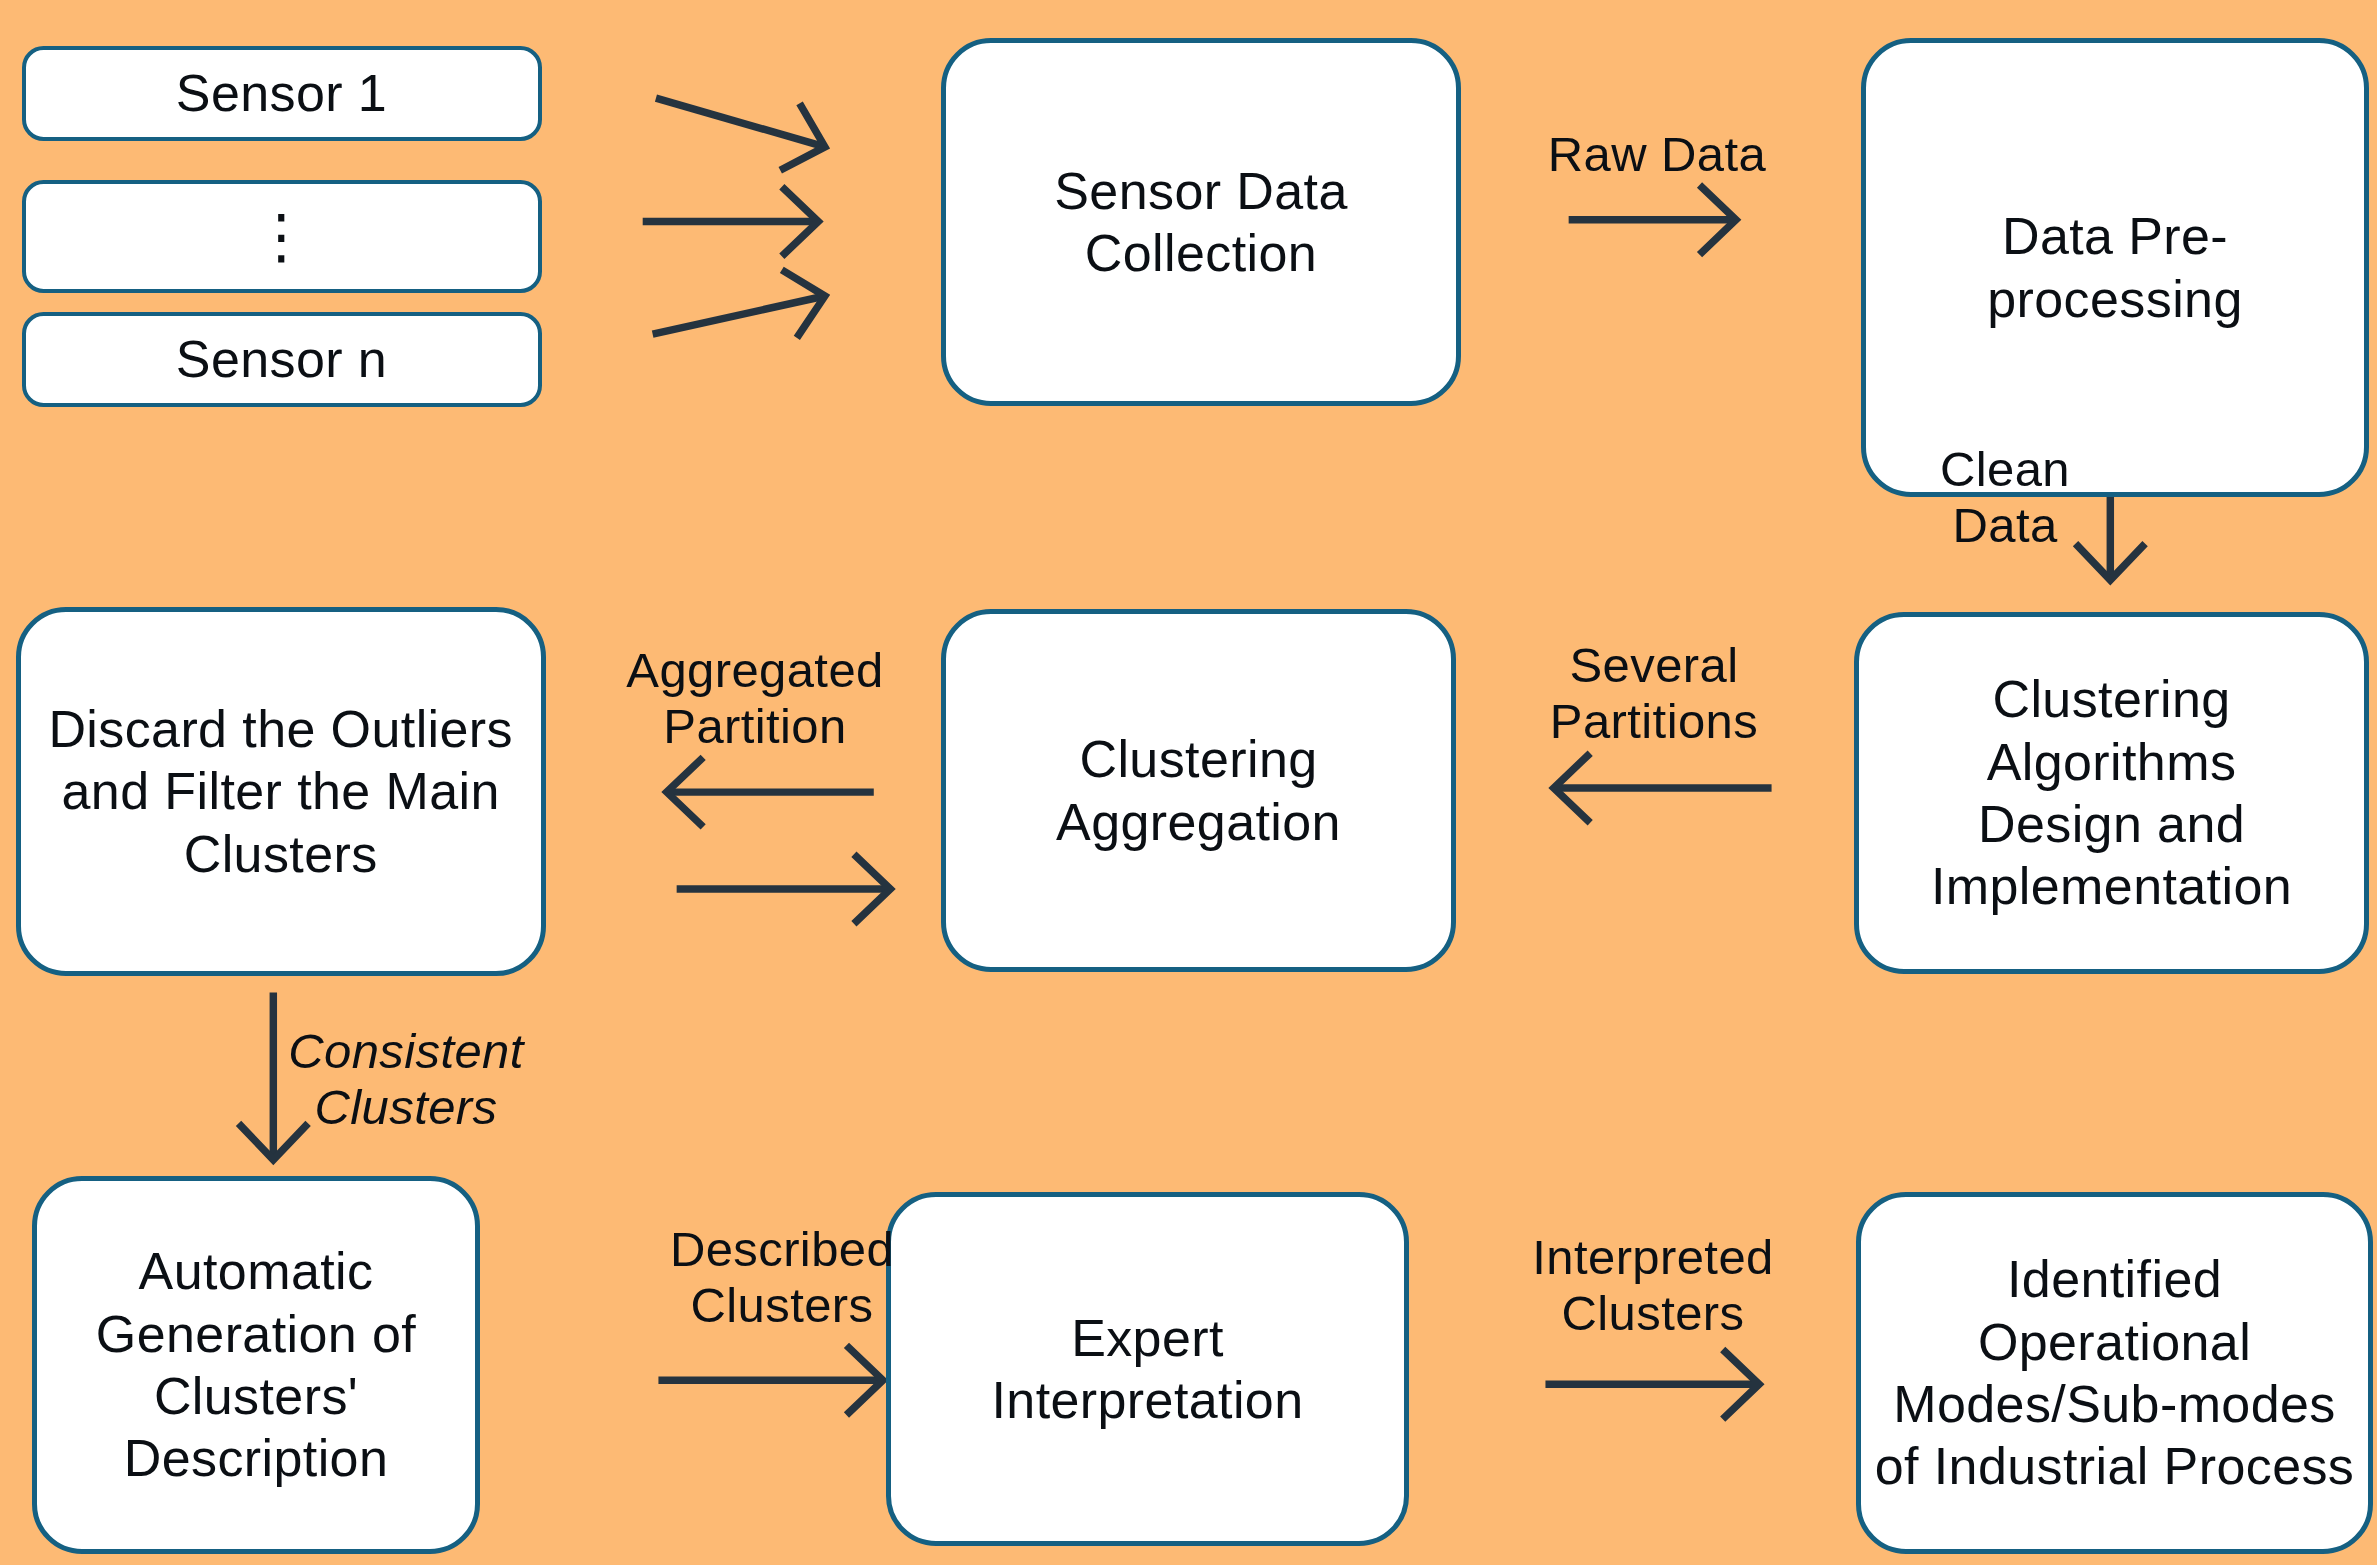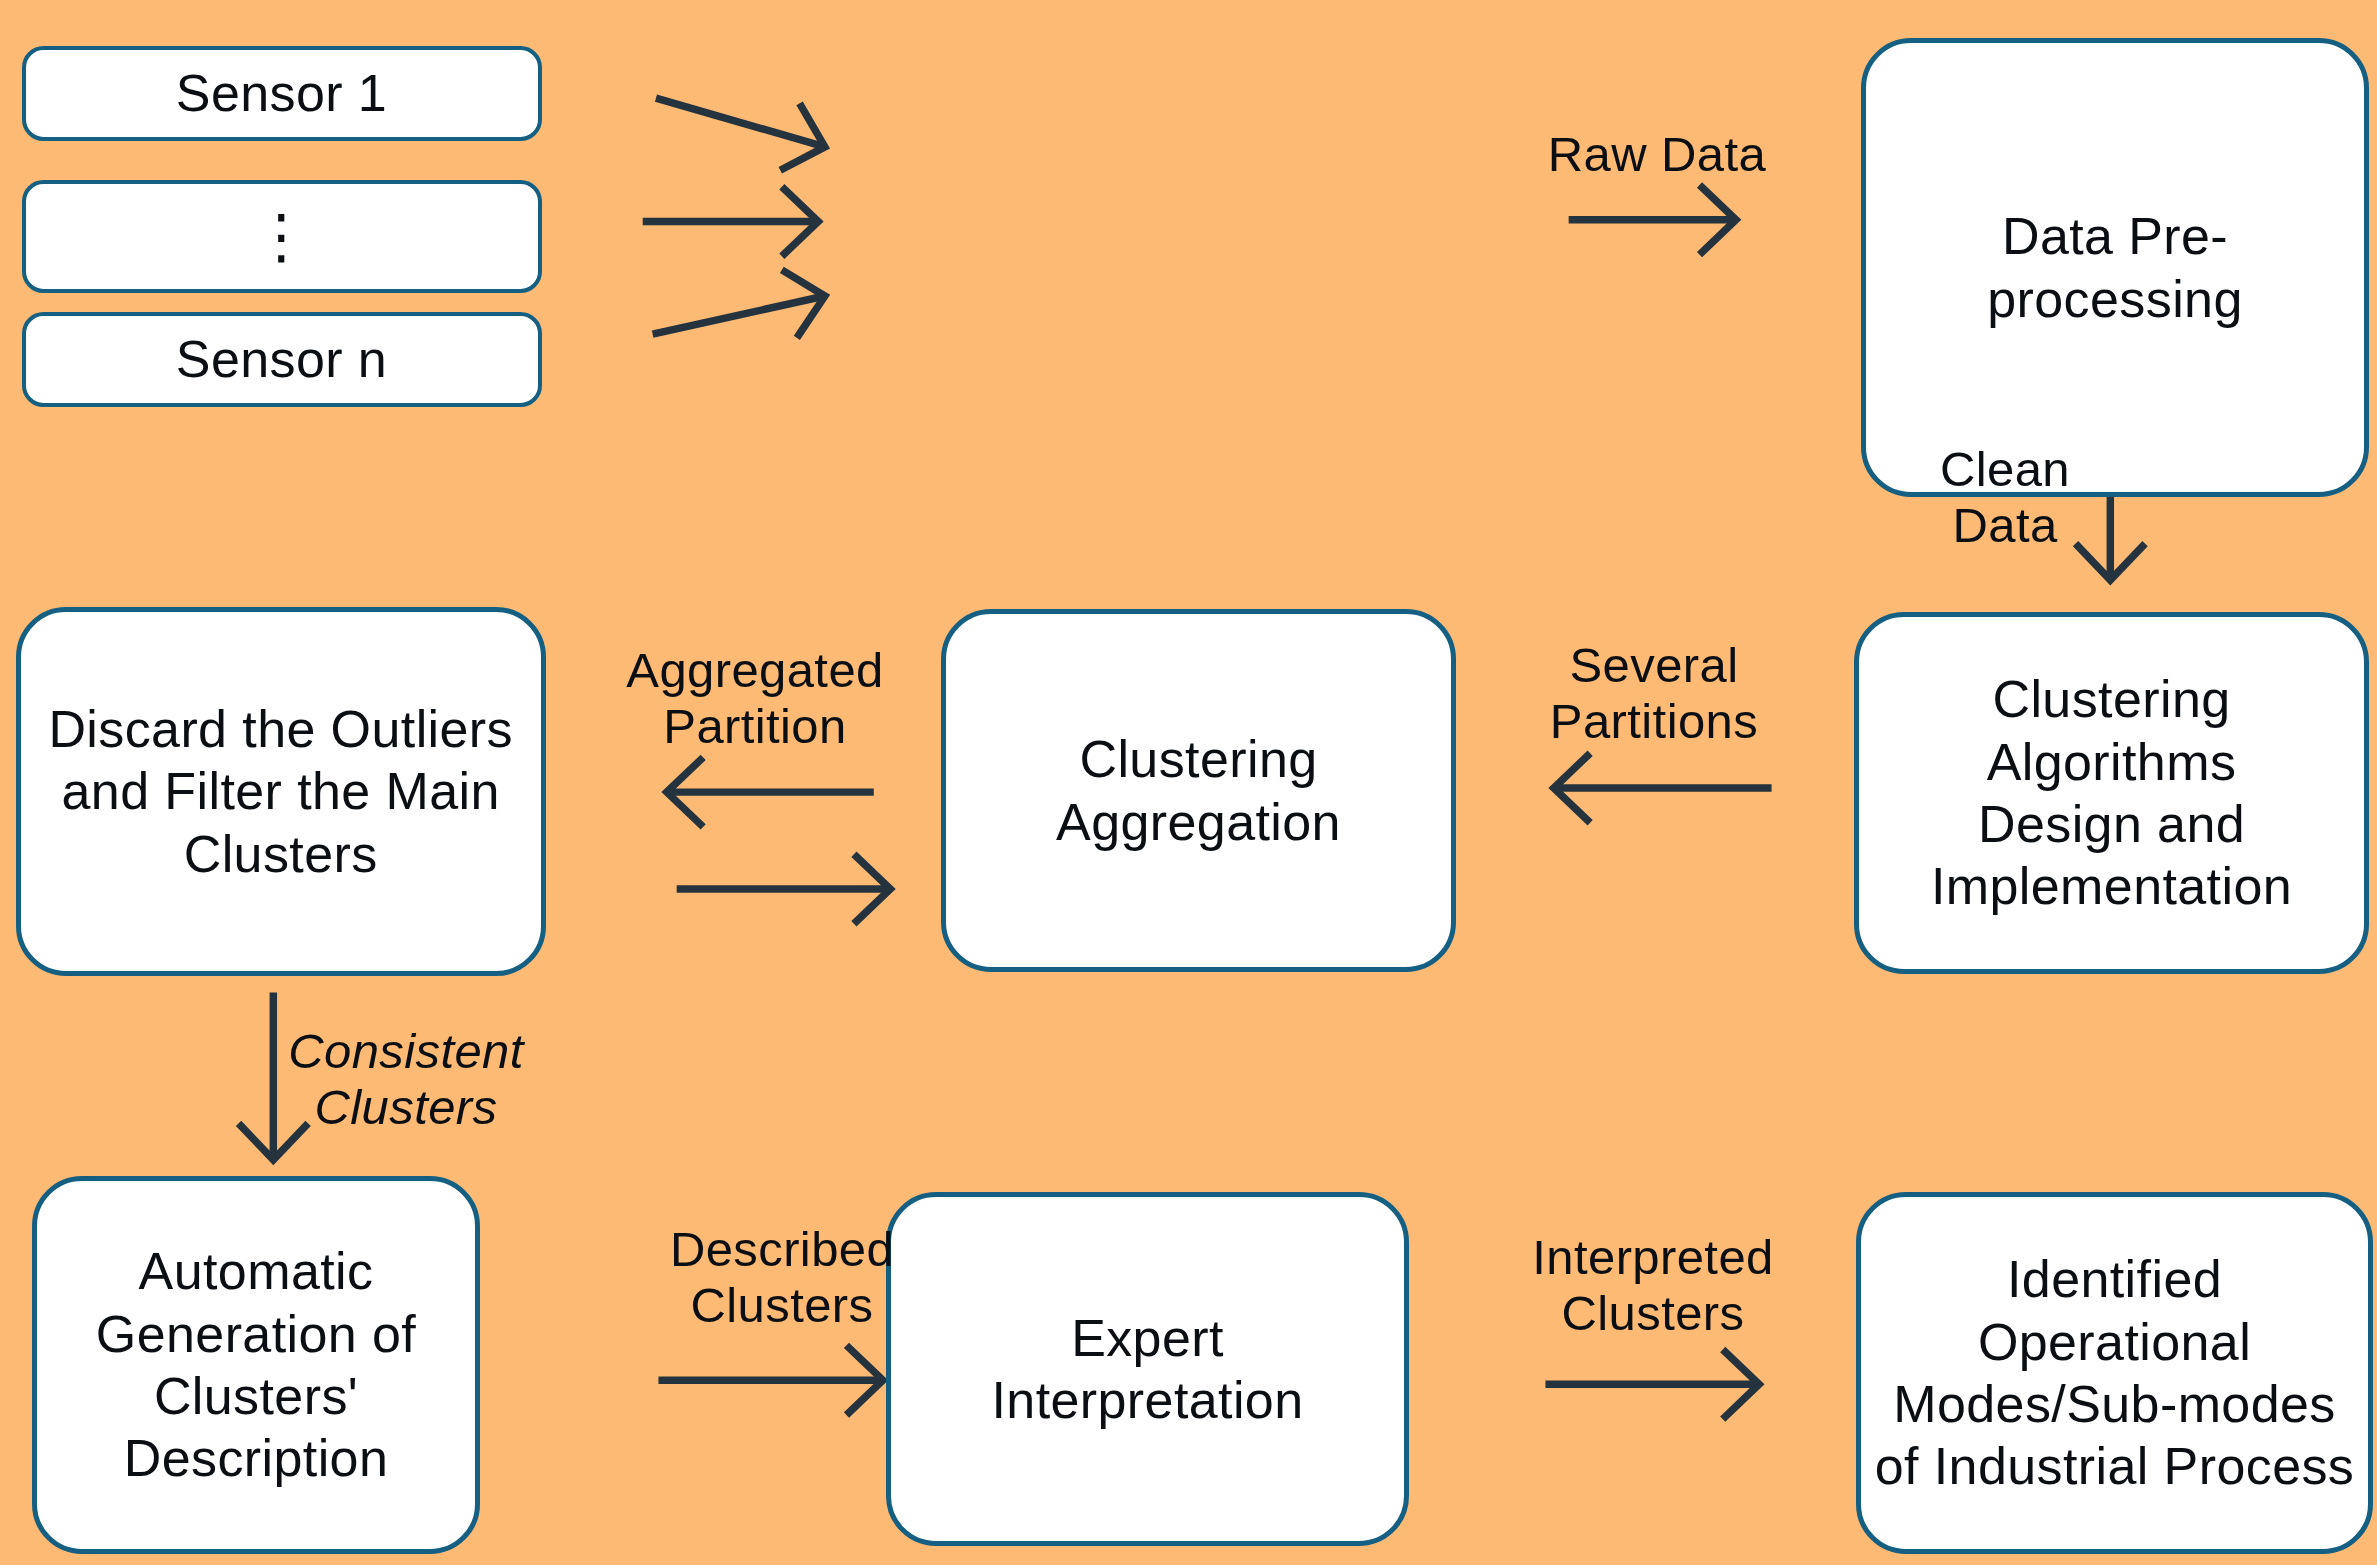--- a/index.html
+++ b/index.html
@@ -90,20 +90,24 @@
   </div>
 
   <div class="node small" style="left:21.5px; top:180px; width:520px; height:113px;">
     <span class="node-label dots">⋮</span>
   </div>
 
   <div class="node small" style="left:21.5px; top:312px; width:520px; height:95px;text-align:center;">
     <span class="node-label">Sensor n</span>
   </div>
 
+  <div class="node" style="left:941px; top:38px; width:520px; height:368px;">
+    <span class="node-label">Sensor Data
+Collection</span>
+  </div>
 
   <div class="node" style="left:1861px; top:38px; width:508px; height:459px;justify-content:flex-end;">
     <span class="node-label">Data Pre-processing</span>
   </div>
 
   <div class="node" style="left:1854px; top:612px; width:515px; height:362px;">
     <span class="node-label">Clustering
 Algorithms
 Design and
 Implementation</span>

